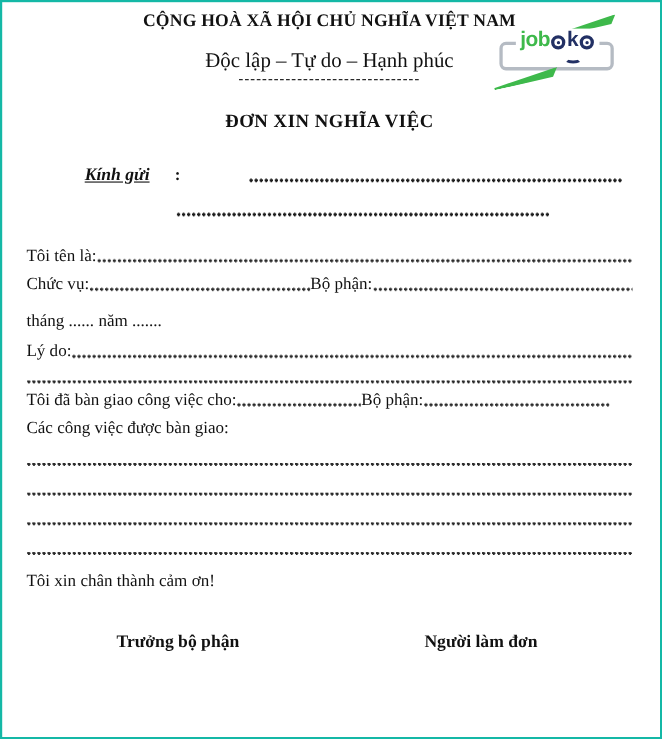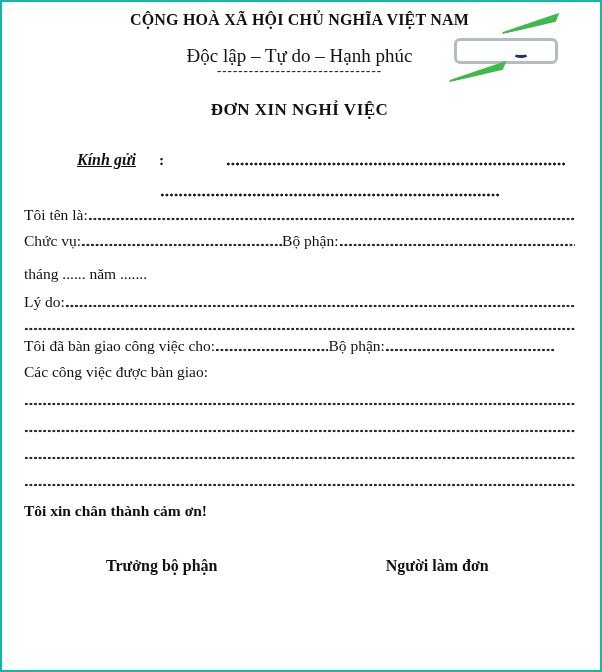--- a/index.html
+++ b/index.html
@@ -43,59 +43,65 @@
     background-image:radial-gradient(circle at 2.2px 15px, #2a2a2a 1.25px, transparent 1.55px);
     background-size:4.6px 22px; background-repeat:repeat-x; }
   .row .dotline { flex:1; }
   .kg-row { margin-top:28px; padding-left:53px;gap:20px; }
   .kg-label { font-weight:bold; font-style:italic; text-decoration:underline; font-size:16px; }
   .kg-colon { font-weight:bold; margin-left:3px; }
   .kg-gap { width:22px; }
   .kg-dots { flex:0 0 340px !important;
     background-image:radial-gradient(circle at 2.2px 15px, #1c1c1c 1.35px, transparent 1.65px); }
   .kg-line2 { margin-top:9px; margin-left:136px; width:340px; }
-  .name-row { margin-top:2px; }
+  .name-row { margin-top:20px; }
   .pos-row { margin-top:4px; }
   .pos-dots1 { flex:0.85 !important; }
   .para { font-size:15.5px; line-height:26px; margin-top:9px; }
   .reason-row { margin-top:4px; }
   .dotline-full { margin-top:6px; height:16px;
     background-image:radial-gradient(circle at 2.2px 10px, #2a2a2a 1.25px, transparent 1.55px);
     background-size:4.6px 16px; background-repeat:repeat-x; }
   .handover-row { margin-top:0; }
   .ho-dots1 { flex:0.67 !important; }
   .ho-spacer { width:21px; }
   .tasks-row { margin-top:4px; }
   .task-line { margin-top:11px; }
   .closing { font-size:15.5px; line-height:22px; }
   .commitment { margin-top:8px; }
   .hope { margin-top:9px; }
-  .thanks { margin-top:9px; font-weight:bold; }
+  .thanks { margin-top:9px; font-weight:normal; }
   .signatures { display:flex; margin-top:33px; font-size:16px; font-weight:bold; line-height:22px; }
   .sig-col { flex:1; text-align:center; }
 </style>
 </head>
 <body>
 
 <div class="page">
 
   <div class="hdr">
     <div class="hdr-national">CỘNG HOÀ XÃ HỘI CHỦ NGHĨA VIỆT NAM</div>
     <div class="hdr-motto">Độc lập – Tự do – Hạnh phúc</div>
     <div class="hdr-divider">-------------------------------</div>
   </div>
 
   <div class="logo">
     <div class="swoosh swoosh-top"></div>
     <div class="tray"></div>
+    <div class="logo-word">
+      <span class="logo-job">job</span>
+      <span class="logo-eye"></span>
+      <span class="logo-k">k</span>
+      <span class="logo-eye"></span>
+    </div>
     <div class="logo-smile"></div>
     <div class="swoosh swoosh-bottom"></div>
   </div>
 
-  <div class="doc-title">ĐƠN XIN NGHỈ VIỆC</div>
+  <div class="doc-title">ĐƠN XIN NGHĨA VIỆC</div>
 
   <div class="row kg-row">
     <span class="kg-label">Kính gửi</span>
     <span class="kg-colon">:</span>
     <span class="kg-gap"></span>
     <span class="dotline kg-dots"></span>
   </div>
   <div class="dotline kg-dots kg-line2"></div>
 
   <div class="row name-row">

